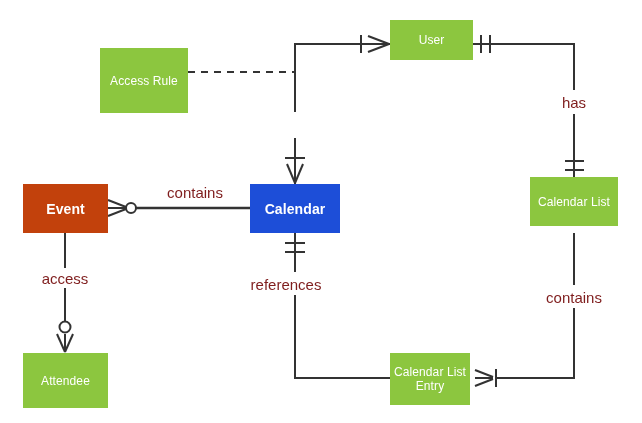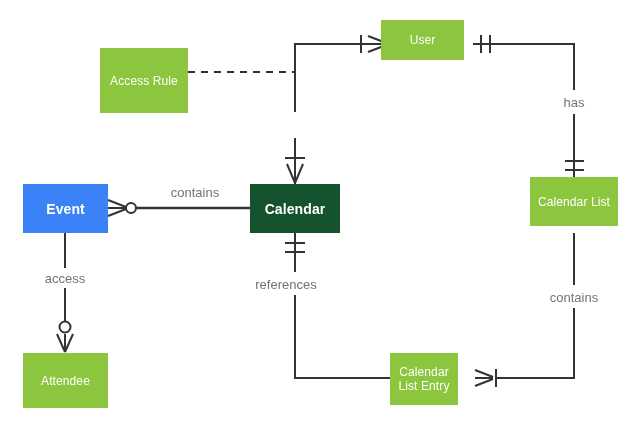--- a/index.html
+++ b/index.html
@@ -34,22 +34,22 @@
     box-sizing: border-box;
     padding: 2px;
     letter-spacing: 0.1px;
   }
   .entity.big {
     font-size: 14px;
     font-weight: bold;
   }
   .edge-label {
     position: absolute;
-    color: #737373;
-    font-size: 13px;
+    color: #7f1d1d;
+    font-size: 15px;
     line-height: 15px;
     white-space: nowrap;
     background: #ffffff;
     padding: 0 3px;
     text-align: center;
   }
 </style>
 </head>
 <body>
 
@@ -125,41 +125,41 @@
       <line x1="475" y1="386" x2="493" y2="379"></line>
       <line x1="496" y1="369" x2="496" y2="387"></line>
     </g>
 
   </svg>
 
   <div class="entity" style="left:100px; top:48px; width:88px; height:65px; background:#8cc63f;">
     <span>Access Rule</span>
   </div>
 
-  <div class="entity" style="left:381px; top:20px; width:83px; height:40px; background:#8cc63f;">
+  <div class="entity" style="left:390px; top:20px; width:83px; height:40px; background:#8cc63f;">
     <span>User</span>
   </div>
 
-  <div class="entity big" style="left:23px; top:184px; width:85px; height:49px; background:#3b82f6;">
+  <div class="entity big" style="left:23px; top:184px; width:85px; height:49px; background:#c2410c;">
     <span>Event</span>
   </div>
 
-  <div class="entity big" style="left:250px; top:184px; width:90px; height:49px; background:#14532d;">
+  <div class="entity big" style="left:250px; top:184px; width:90px; height:49px; background:#1d4ed8;">
     <span>Calendar</span>
   </div>
 
   <div class="entity" style="left:530px; top:177px; width:88px; height:49px; background:#8cc63f;">
     <span>Calendar List</span>
   </div>
 
   <div class="entity" style="left:23px; top:353px; width:85px; height:55px; background:#8cc63f;">
     <span>Attendee</span>
   </div>
 
-  <div class="entity" style="left:390px; top:353px; width:68px; height:52px; background:#8cc63f;">
+  <div class="entity" style="left:390px; top:353px; width:80px; height:52px; background:#8cc63f;">
     <span>Calendar List Entry</span>
   </div>
 
 
   <div class="edge-label" style="left:195px; top:192px; transform:translate(-50%,-50%);">
     <span>contains</span>
   </div>
 
   <div class="edge-label" style="left:574px; top:102px; transform:translate(-50%,-50%);">
     <span>has</span>

